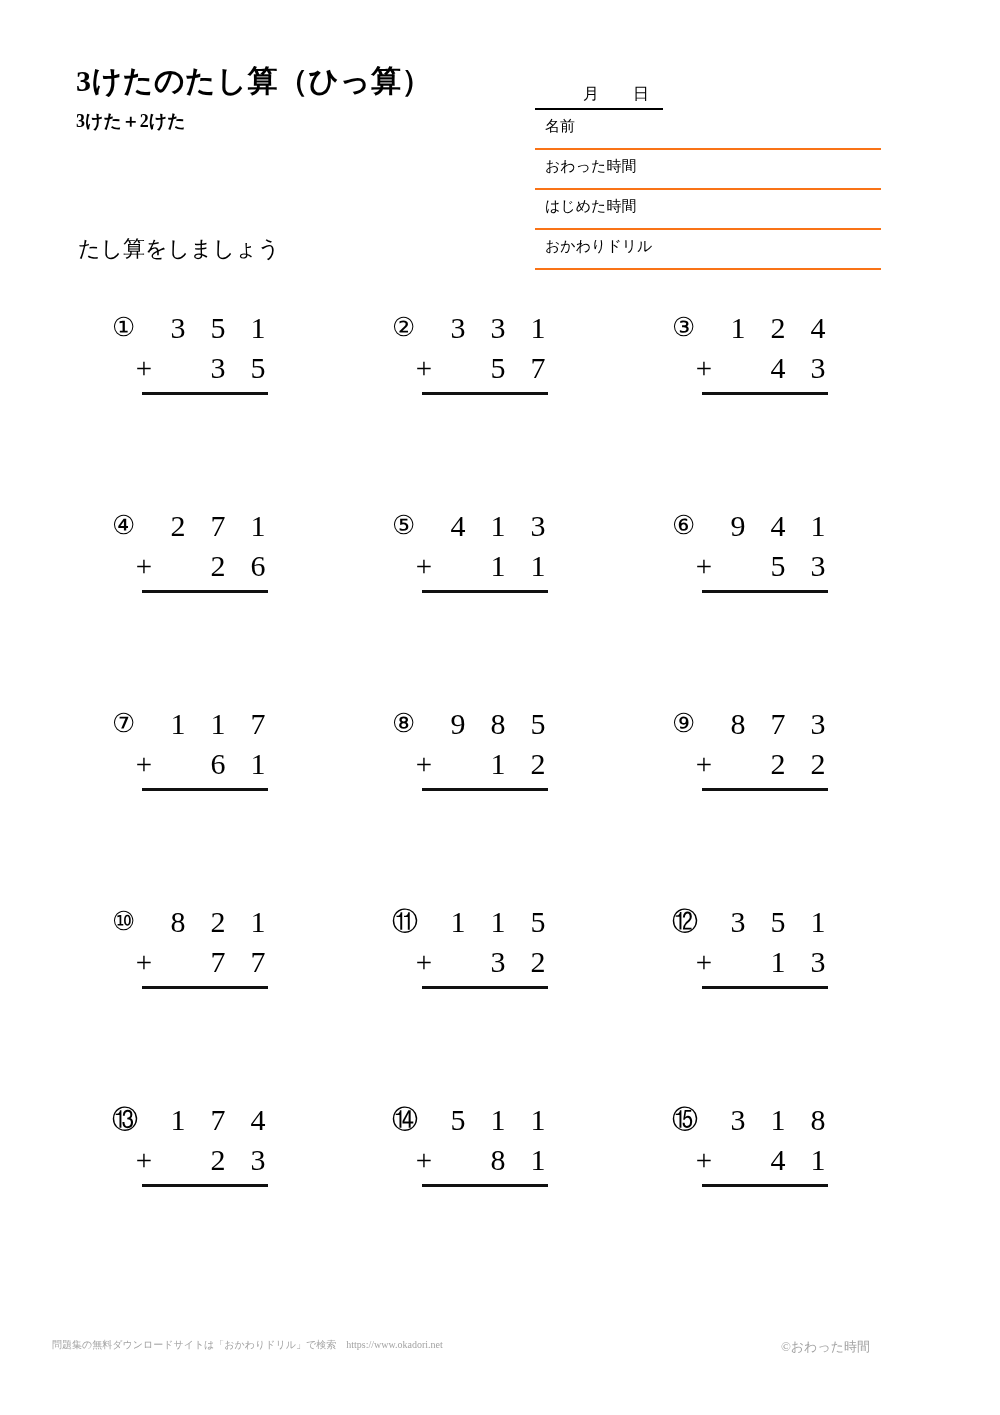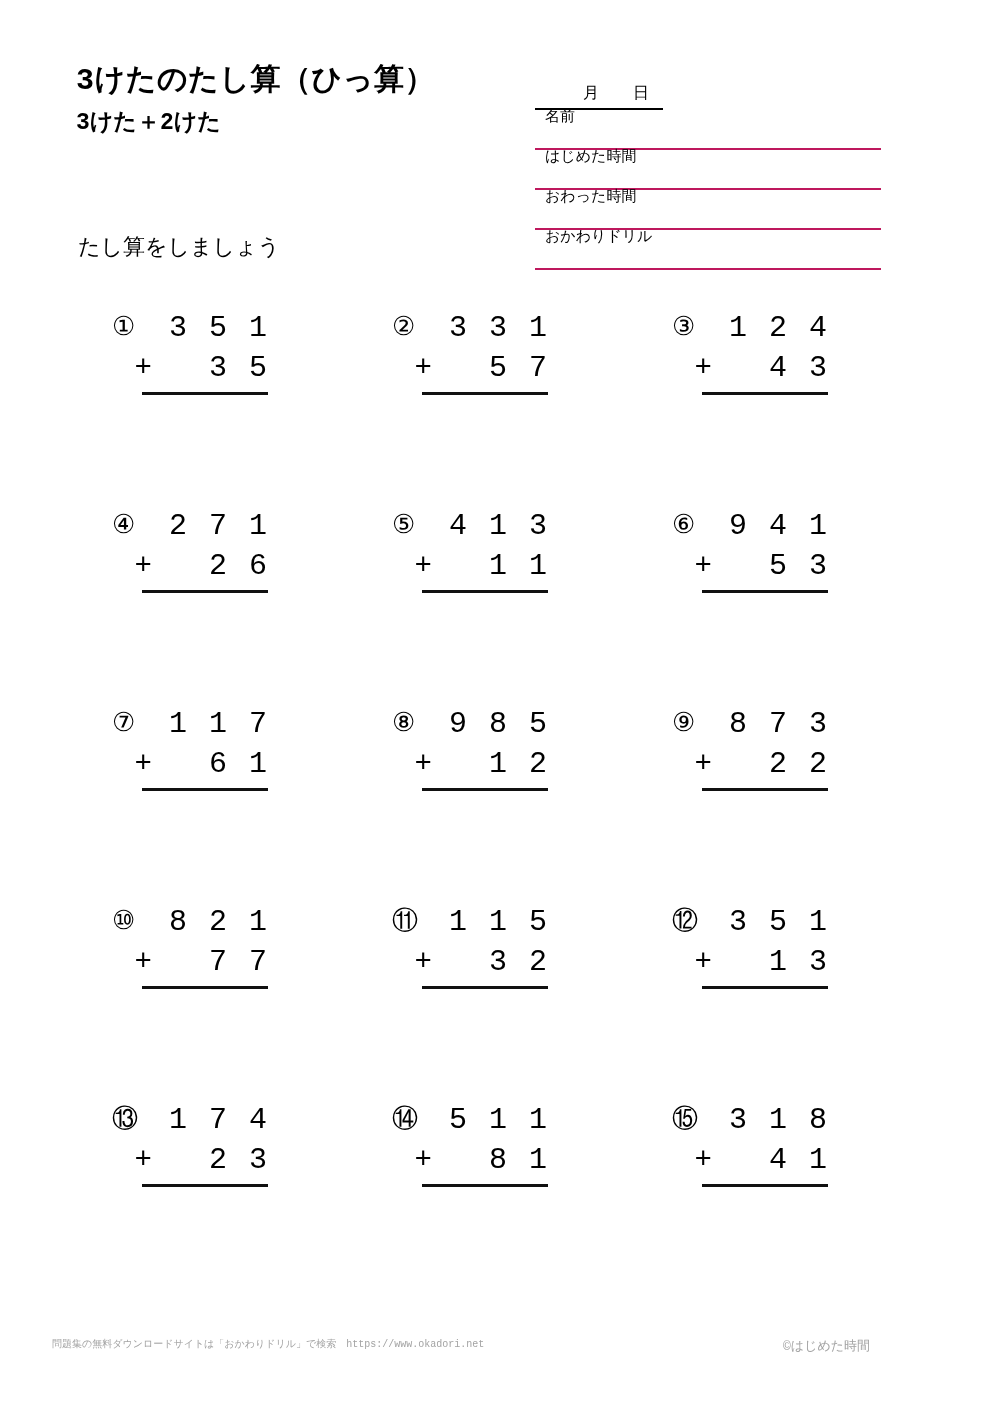--- a/index.html
+++ b/index.html
@@ -2,47 +2,47 @@
 <html><head>
 <meta charset="utf-8">
 <style>
   html, body { margin: 0; padding: 0; background: #ffffff; }
   .page {
     position: relative;
     width: 920px;
     height: 1415px;
     background: #ffffff;
     color: #000;
-    font-family: Liberation Mono, monospace;
+    font-family: Liberation Serif, serif;
     overflow: hidden;
   }
 
   
   .header-left { position: absolute; left: 76px; top: 66px; }
   .title { font-size: 30px; font-weight: 700; letter-spacing: 0.5px; line-height: 1; margin: 0; }
-  .subtitle { font-size: 23px; font-weight: 700; line-height: 1; margin-top: 16px; }
+  .subtitle { font-size: 18px; font-weight: 700; line-height: 1; margin-top: 16px; }
   .instruction {
     position: absolute; left: 78px; top: 238px;
     font-size: 22px; font-weight: 400; line-height: 1; text-align: center;
   }
 
   
   .info-box { position: absolute; left: 535px; top: 74px; width: 346px; }
   .date-row {
     width: 128px; height: 36px; box-sizing: border-box;
     border-bottom: 2px solid #000;
     display: flex; align-items: flex-end; padding-bottom: 6px;
     font-size: 16px; line-height: 1;
   }
   .date-row .month { margin-left: 48px; }
   .date-row .day { margin-left: 34px; }
   .info-row {
     width: 346px; height: 40px; box-sizing: border-box;
-    border-bottom: 2px solid #be185d;
-    display: flex; align-items: flex-start;
+    border-bottom: 2px solid #f97316;
+    display: flex; align-items: center;
     padding: 0 0 6px 10px;
     font-size: 15px; line-height: 1;
   }
 
   
   .problems {
     position: absolute; left: 112px; top: 300px;
     display: grid;
     grid-template-columns: repeat(3, 280px);
     grid-auto-rows: 198px;
@@ -81,24 +81,24 @@
   <div class="info-box">
     <div class="date-row">
       <span class="month">月</span>
       <span class="day">日</span>
     </div>
     <div>
         <div class="info-row">
     <span>名前</span>
   </div>
         <div class="info-row">
+    <span>おわった時間</span>
+  </div>
+        <div class="info-row">
     <span>はじめた時間</span>
-  </div>
-        <div class="info-row">
-    <span>おわった時間</span>
   </div>
         <div class="info-row">
     <span>おかわりドリル</span>
   </div>
       </div>
   </div>
 
   <div class="problems">
       <div class="problem">
     <div class="p-row">
@@ -321,14 +321,14 @@
       <span class="p-plus">+</span>
     <span class="digit"></span>
           <span class="digit">4</span>
           <span class="digit">1</span>
         </div>
     <div class="p-line"></div>
   </div>
     </div>
 
   <div class="footer-left">問題集の無料ダウンロードサイトは「おかわりドリル」で検索　https://www.okadori.net</div>
-  <div class="footer-right">©はじめた時間</div>
+  <div class="footer-right">©おわった時間</div>
 </div>
 
 </body></html>

